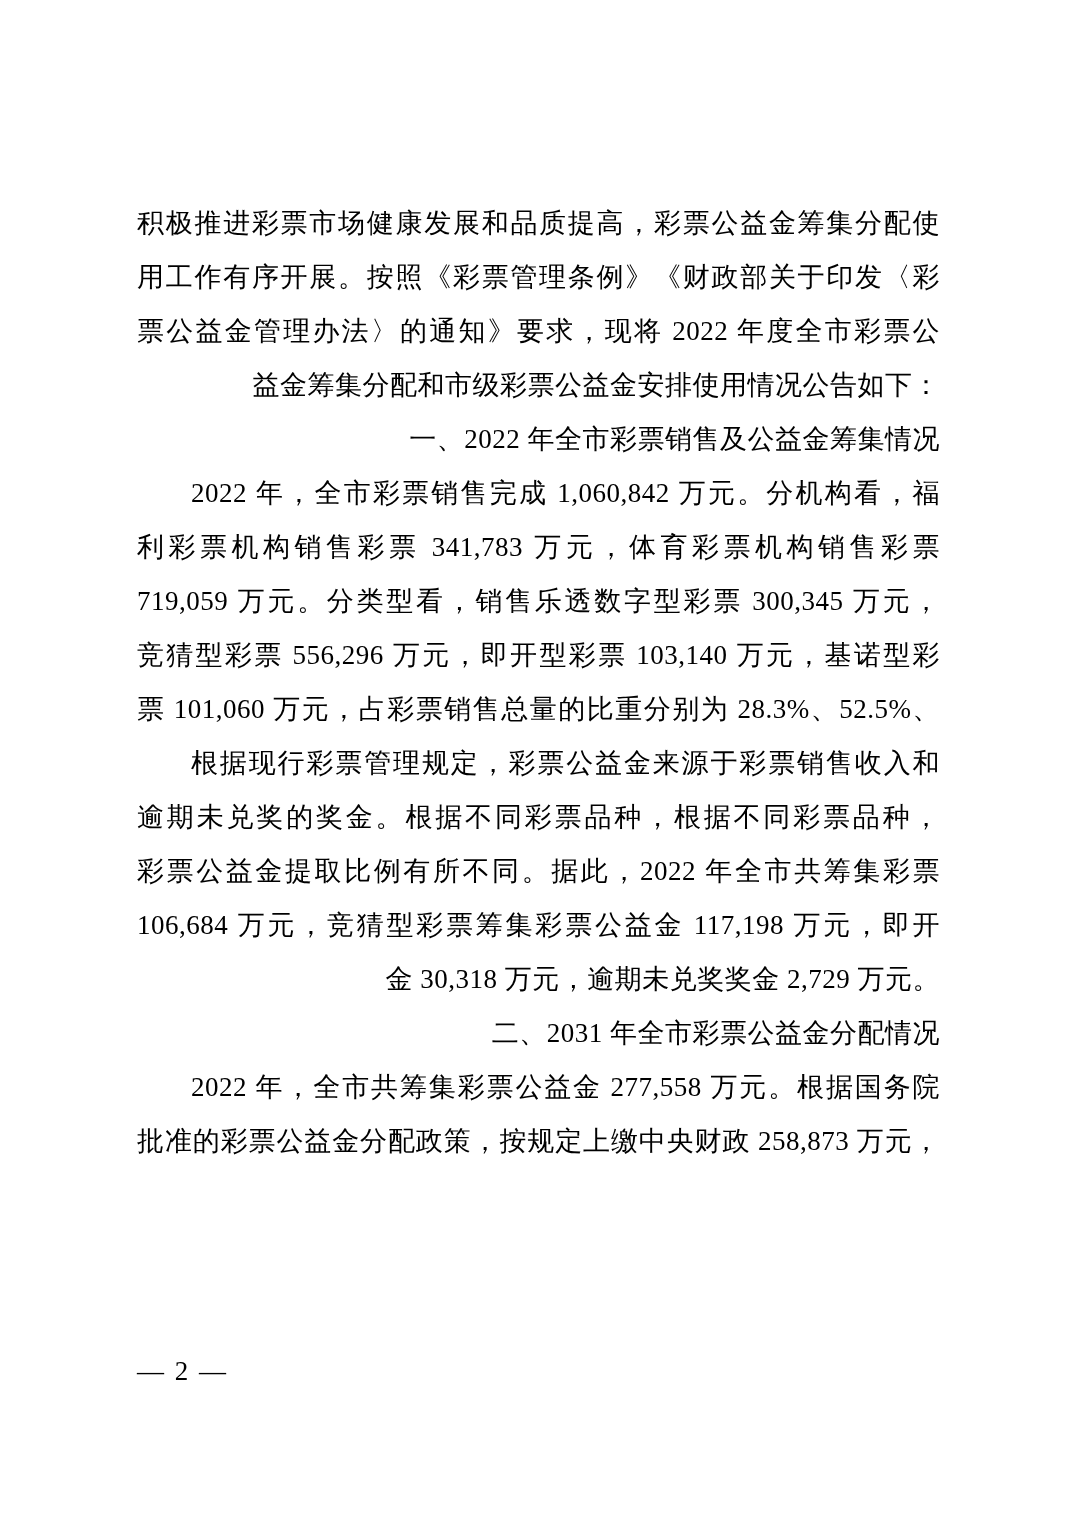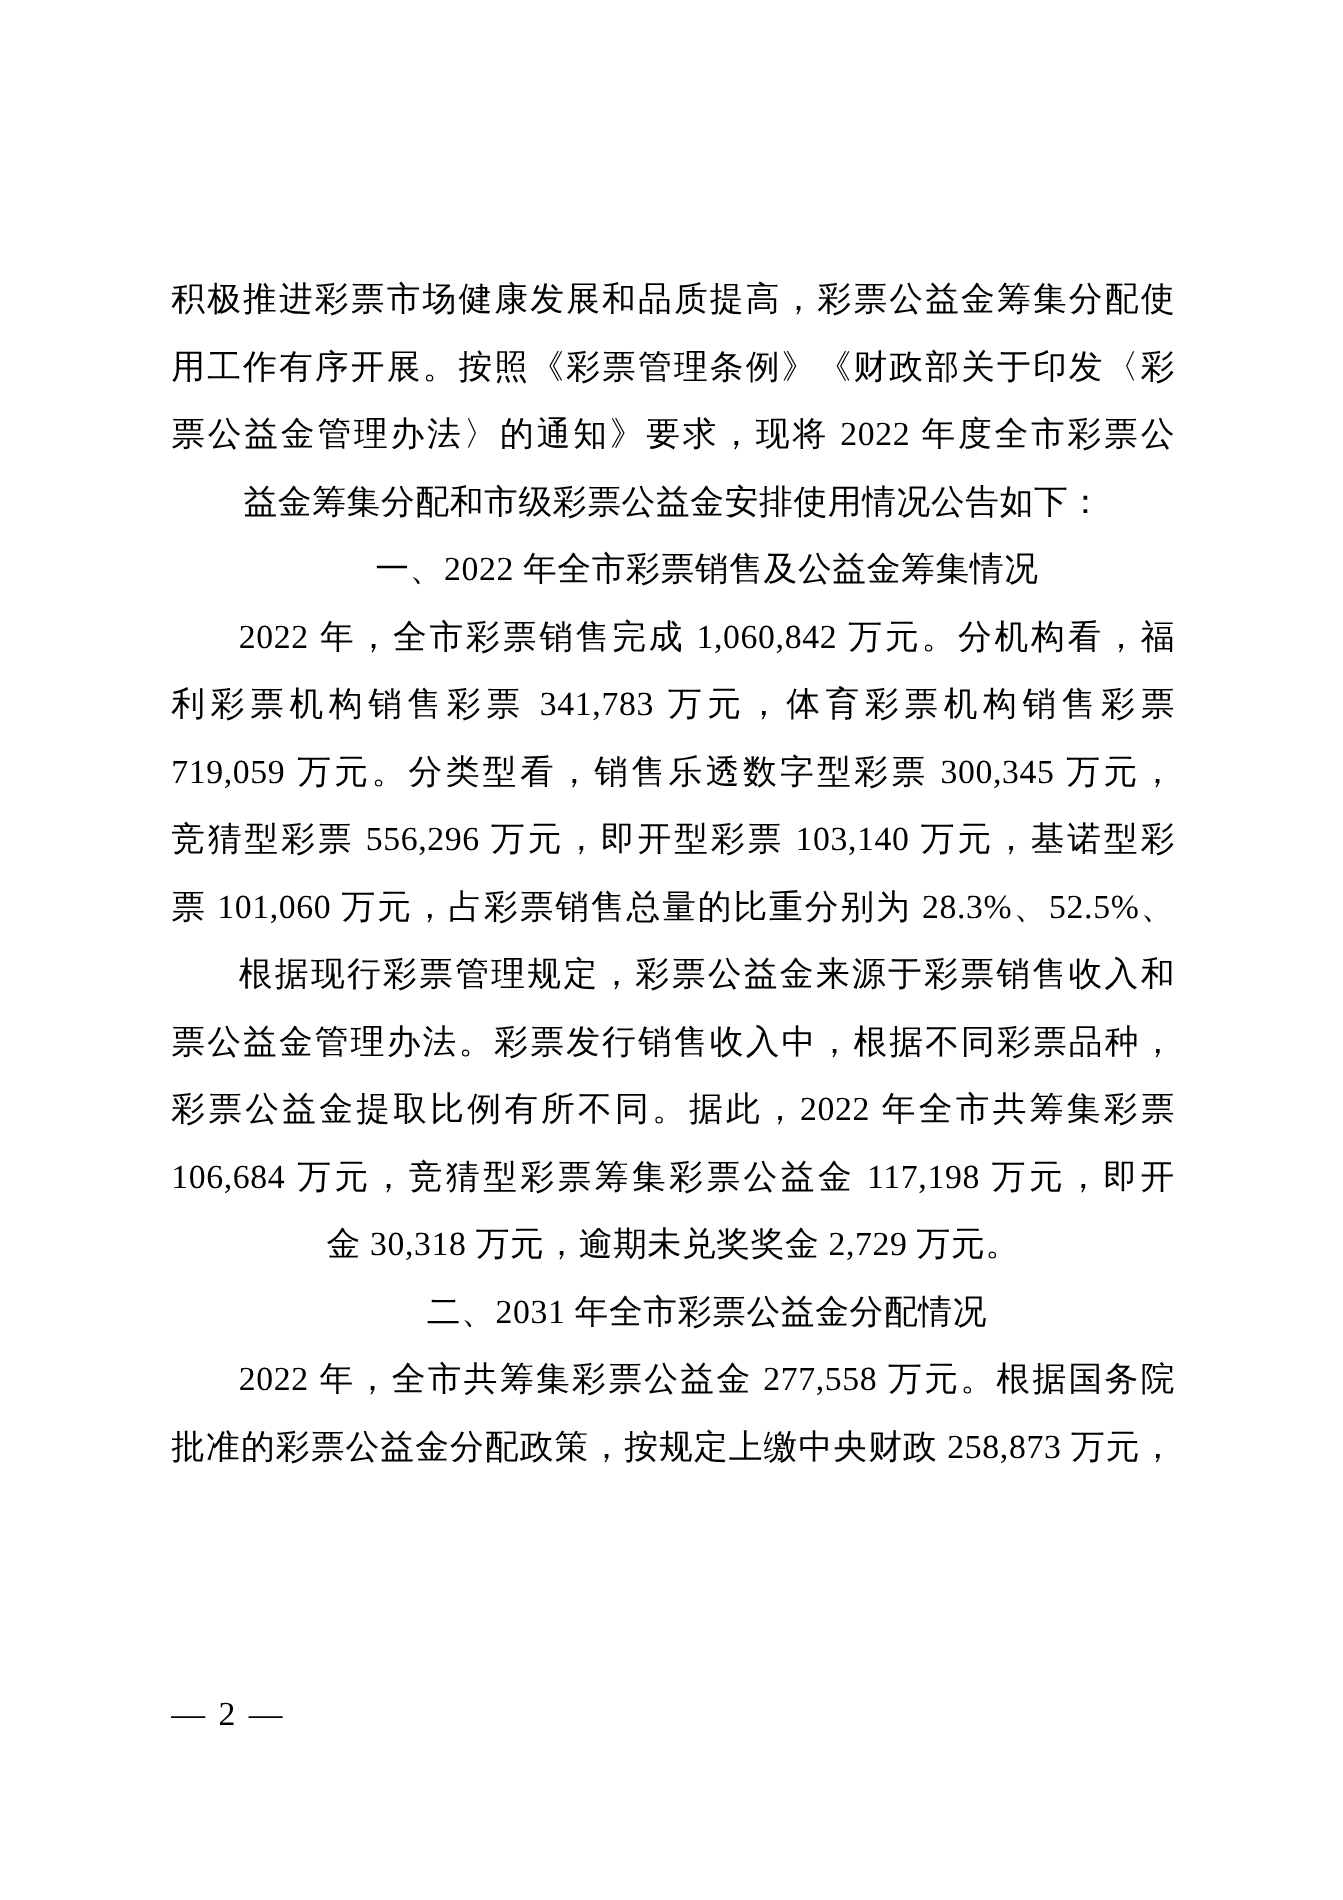--- a/index.html
+++ b/index.html
@@ -12,31 +12,31 @@
     width: 1074px;
     height: 1520px;
     background: #ffffff;
     color: #000000;
     font-family: "Liberation Serif", "DejaVu Serif", serif;
     overflow: hidden;
     box-sizing: border-box;
   }
   .content {
     position: absolute;
-    top: 212px;
+    top: 196px;
     left: 137px;
     width: 803px;
   }
   .line {
     font-size: 27px;
     line-height: 54px;
     height: 54px;
     letter-spacing: 0.5px;
     white-space: pre-wrap;
-    text-align: center;
+    text-align: right;
     color: #000000;
   }
   .line.justify {
     text-align: justify;
     text-align-last: justify;
     -moz-text-align-last: justify;
   }
   .line.indent {
     padding-left: 2em;
   }
@@ -63,21 +63,21 @@
     <div class="line justify">用工作有序开展。按照《彩票管理条例》《财政部关于印发〈彩</div>
     <div class="line justify">票公益金管理办法〉的通知》要求，现将 2022 年度全市彩票公</div>
     <div class="line">益金筹集分配和市级彩票公益金安排使用情况公告如下：</div>
     <div class="line indent heading">一、2022 年全市彩票销售及公益金筹集情况</div>
     <div class="line justify indent">2022 年，全市彩票销售完成 1,060,842 万元。分机构看，福</div>
     <div class="line justify">利彩票机构销售彩票 341,783 万元，体育彩票机构销售彩票</div>
     <div class="line justify">719,059 万元。分类型看，销售乐透数字型彩票 300,345 万元，</div>
     <div class="line justify">竞猜型彩票 556,296 万元，即开型彩票 103,140 万元，基诺型彩</div>
     <div class="line justify">票 101,060 万元，占彩票销售总量的比重分别为 28.3%、52.5%、</div>
     <div class="line justify indent">根据现行彩票管理规定，彩票公益金来源于彩票销售收入和</div>
-    <div class="line justify">票公益金管理办法。彩票发行销售收入中，根据不同彩票品种，</div>
+    <div class="line justify">逾期未兑奖的奖金。根据不同彩票品种，根据不同彩票品种，</div>
     <div class="line justify">彩票公益金提取比例有所不同。据此，2022 年全市共筹集彩票</div>
     <div class="line justify">106,684 万元，竞猜型彩票筹集彩票公益金 117,198 万元，即开</div>
     <div class="line">金 30,318 万元，逾期未兑奖奖金 2,729 万元。</div>
     <div class="line indent heading">二、2031 年全市彩票公益金分配情况</div>
     <div class="line justify indent">2022 年，全市共筹集彩票公益金 277,558 万元。根据国务院</div>
     <div class="line justify">批准的彩票公益金分配政策，按规定上缴中央财政 258,873 万元，</div>
   </div>
 
   <div class="footer">
     <span>— 2 —</span>

